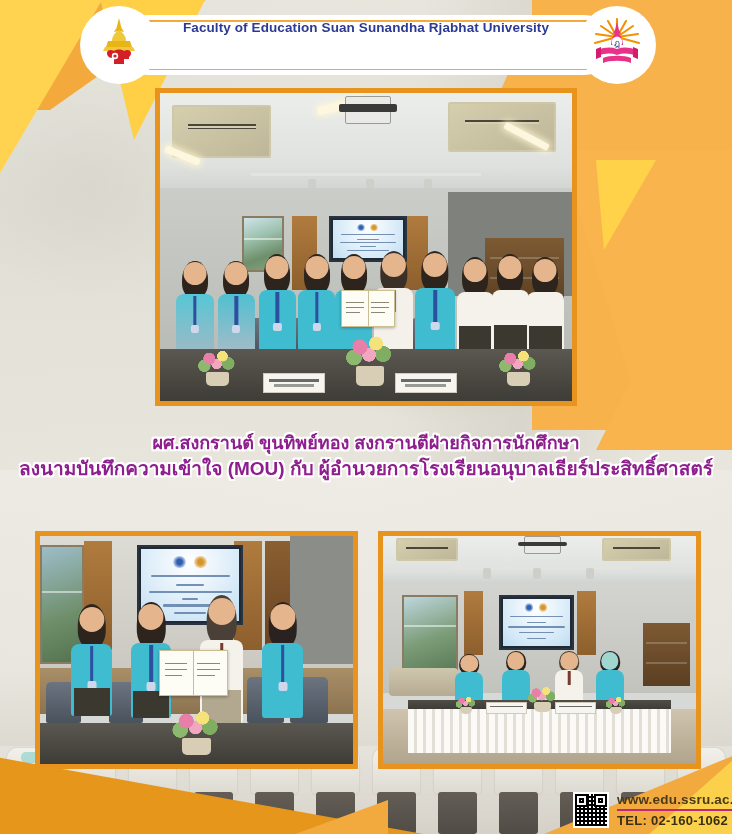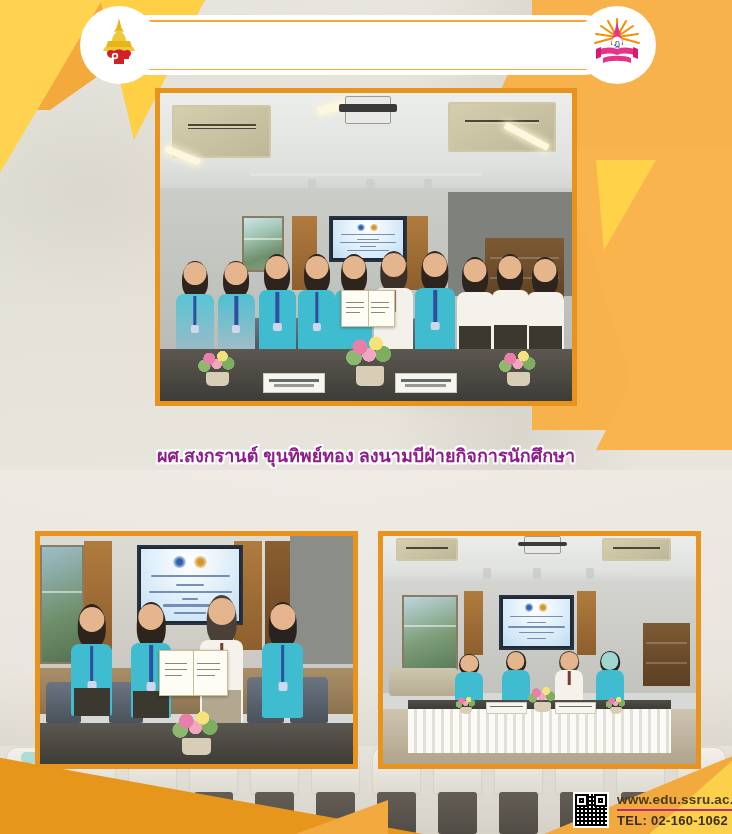--- a/index.html
+++ b/index.html
@@ -298,20 +298,21 @@
         <circle cx="28" cy="26" r="5.4" fill="#fff"></circle>
         <text x="28" y="30.4" font-size="9" text-anchor="middle" fill="#1B2C72" font-family="'DejaVu Sans',sans-serif">ฎ</text>
         <path d="M9 34 C16 31 22 31 28 33 C34 31 40 31 47 34 L47 40 C40 37 34 37 28 39 C22 37 16 37 9 40 Z" fill="#E8328A"></path>
         <path d="M7 33 L12 31 L12 41 L7 43 Z" fill="#D61A72"></path>
         <path d="M49 33 L44 31 L44 41 L49 43 Z" fill="#D61A72"></path>
         <path d="M14 42 C20 39 36 39 42 42 L42 47 C36 44 20 44 14 47 Z" fill="#E8328A"></path>
       </svg>
     </div>
 
     <div class="head-text">
+      <div class="head-en">Faculty of Education Suan Sunandha Rjabhat University</div>
     </div>
   </div>
 
   <div class="frame main">
     <div class="photo">
       <div class="ceiling"></div>
       <div class="ac" style="left:3%;top:4%;width:24%;height:17%;"></div>
       <div class="ac" style="left:70%;top:3%;width:26%;height:16%;"></div>
       <div class="striplight" style="left:38%;top:3%;width:11%;height:2.6%;transform:rotate(-14deg);"></div>
       <div class="striplight" style="left:1%;top:19%;width:9%;height:2.2%;transform:rotate(22deg);"></div>
@@ -440,21 +441,22 @@
           <div class="l2"></div>
         </div>
       <div class="nameplate" style="left:57%;top:91%;width:15%;height:6.5%;">
           <div class="l1"></div>
           <div class="l2"></div>
         </div>
     </div>
   </div>
 
   <div class="caption">
-    <div class="cap-line l1">ผศ.สงกรานต์ ขุนทิพย์ทอง ลงนามบีฝ่ายกิจการนักศึกษา</div>
+    <div class="cap-line l1">ผศ.สงกรานต์ ขุนทิพย์ทอง สงกรานตีฝ่ายกิจการนักศึกษา</div>
+    <div class="cap-line l2">ลงนามบันทึกความเข้าใจ (MOU) กับ ผู้อำนวยการโรงเรียนอนุบาลเธียร์ประสิทธิ์ศาสตร์</div>
   </div>
 
   <div class="frame bl">
     <div class="photo">
       <div class="wall" style="top:0;height:70%;background:linear-gradient(180deg,#dcdbd4,#c7c5bd);"></div>
       <div class="window" style="left:0;top:4%;width:14%;height:52%;
            background:linear-gradient(160deg,#9dbdc9,#6f8f6b 60%,#54724f);"></div>
       <div class="door" style="left:14%;top:2%;width:9%;height:48%;"></div>
       <div class="door" style="left:62%;top:2%;width:9%;height:48%;"></div>
       <div class="door" style="left:72%;top:2%;width:8%;height:46%;background:linear-gradient(180deg,#8a5f31,#6a4422);"></div>

